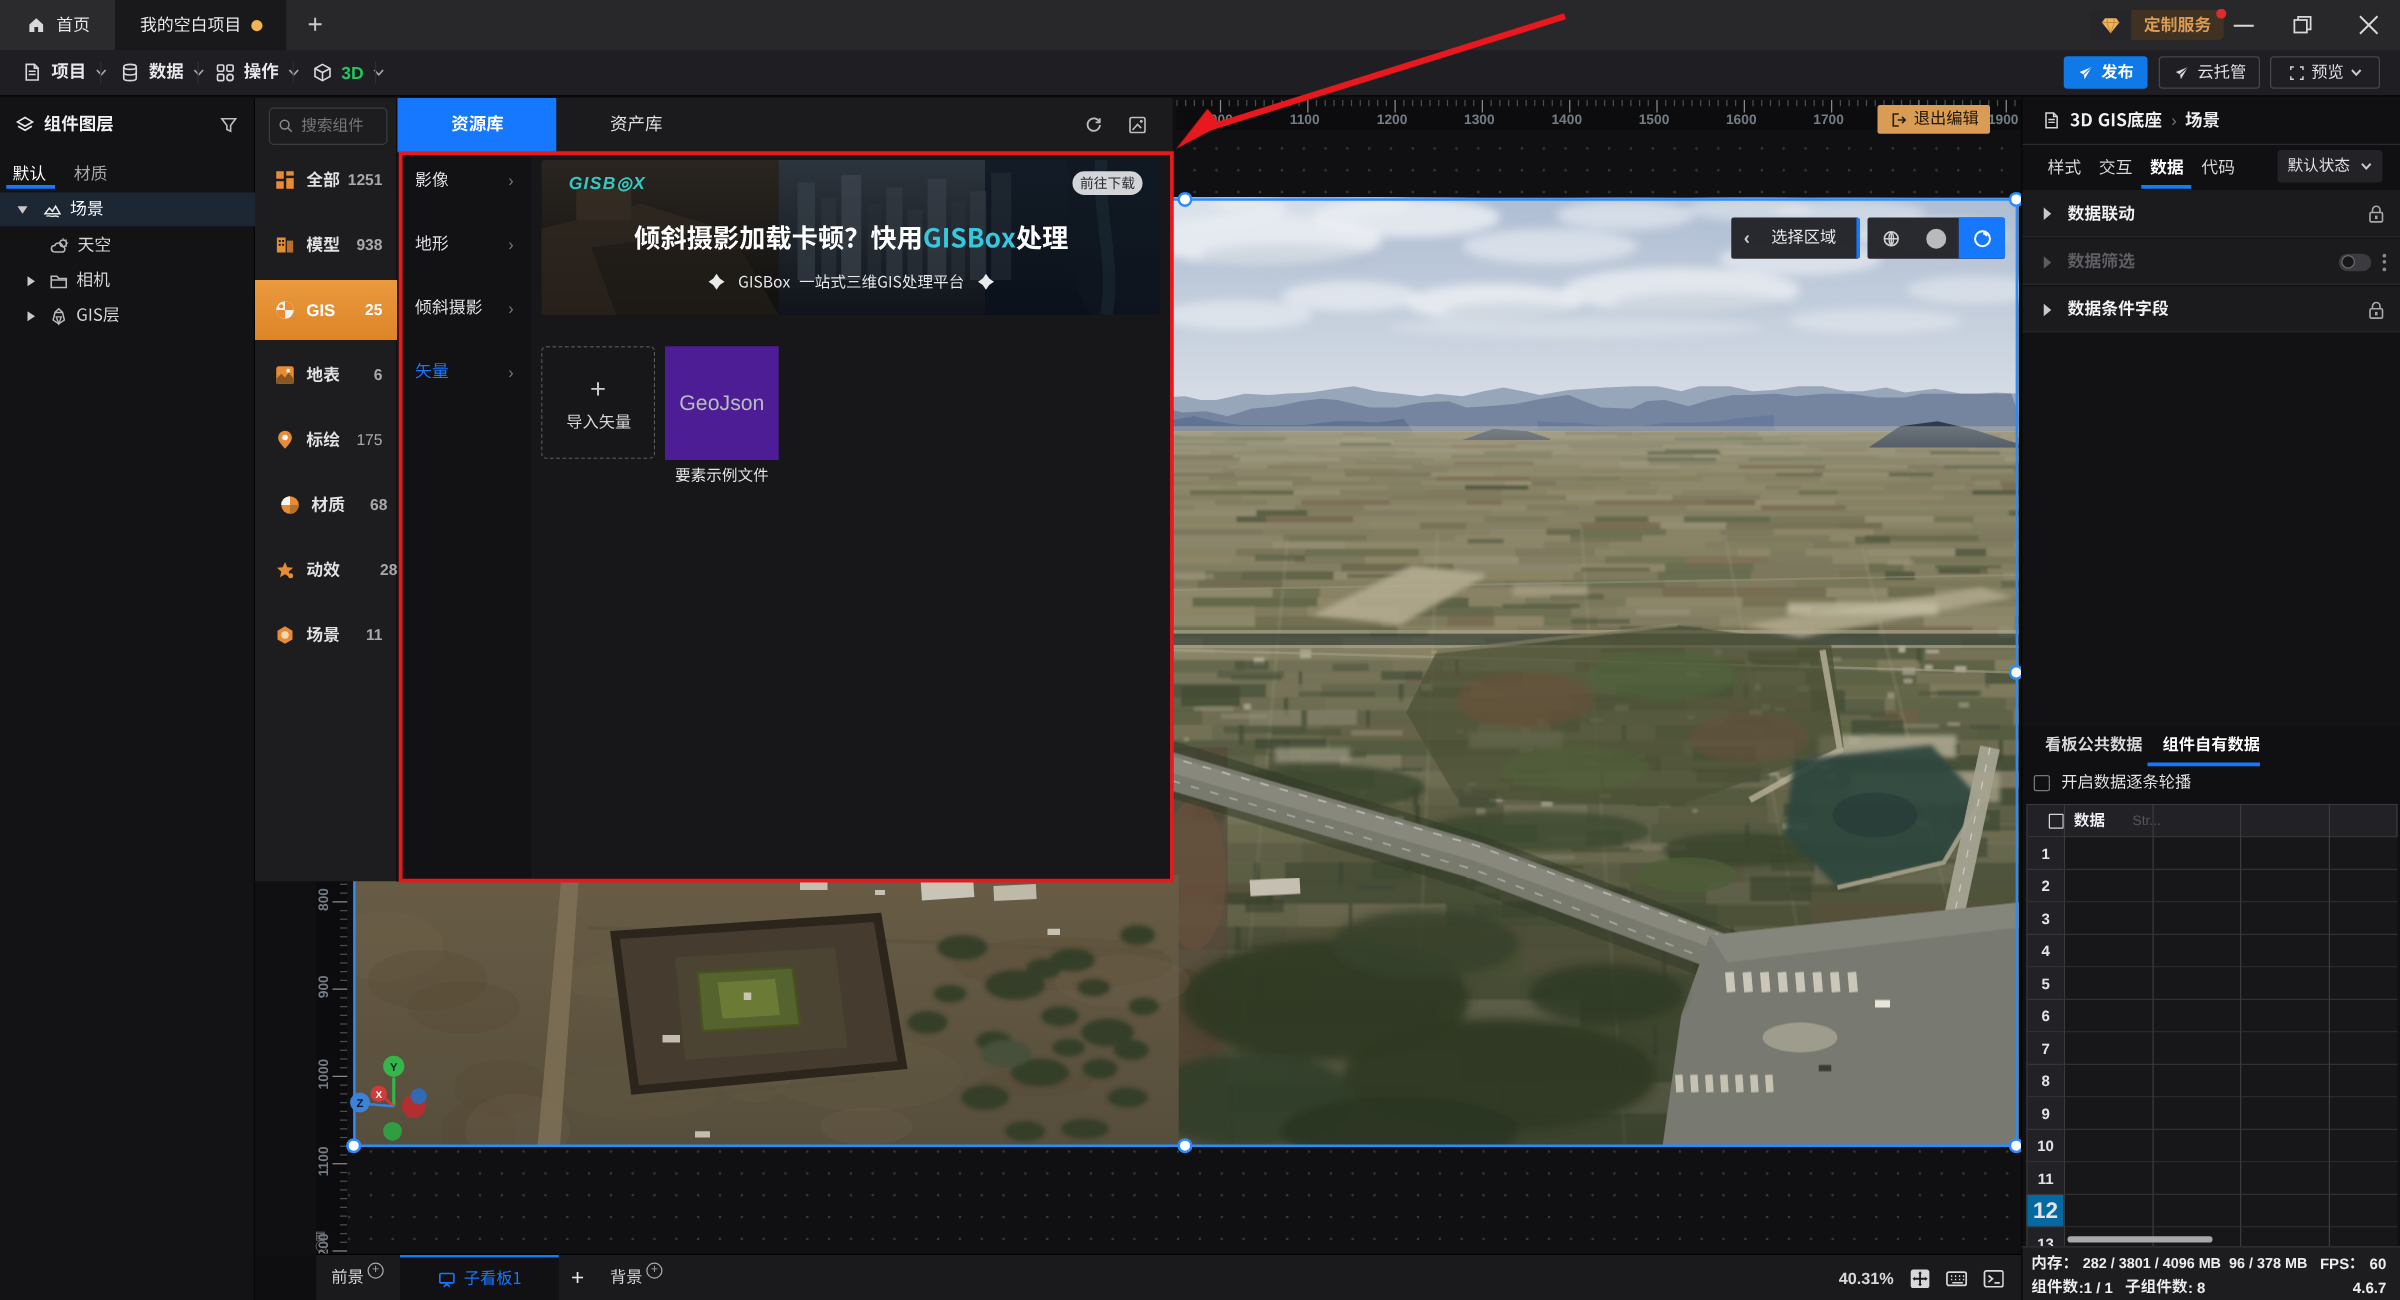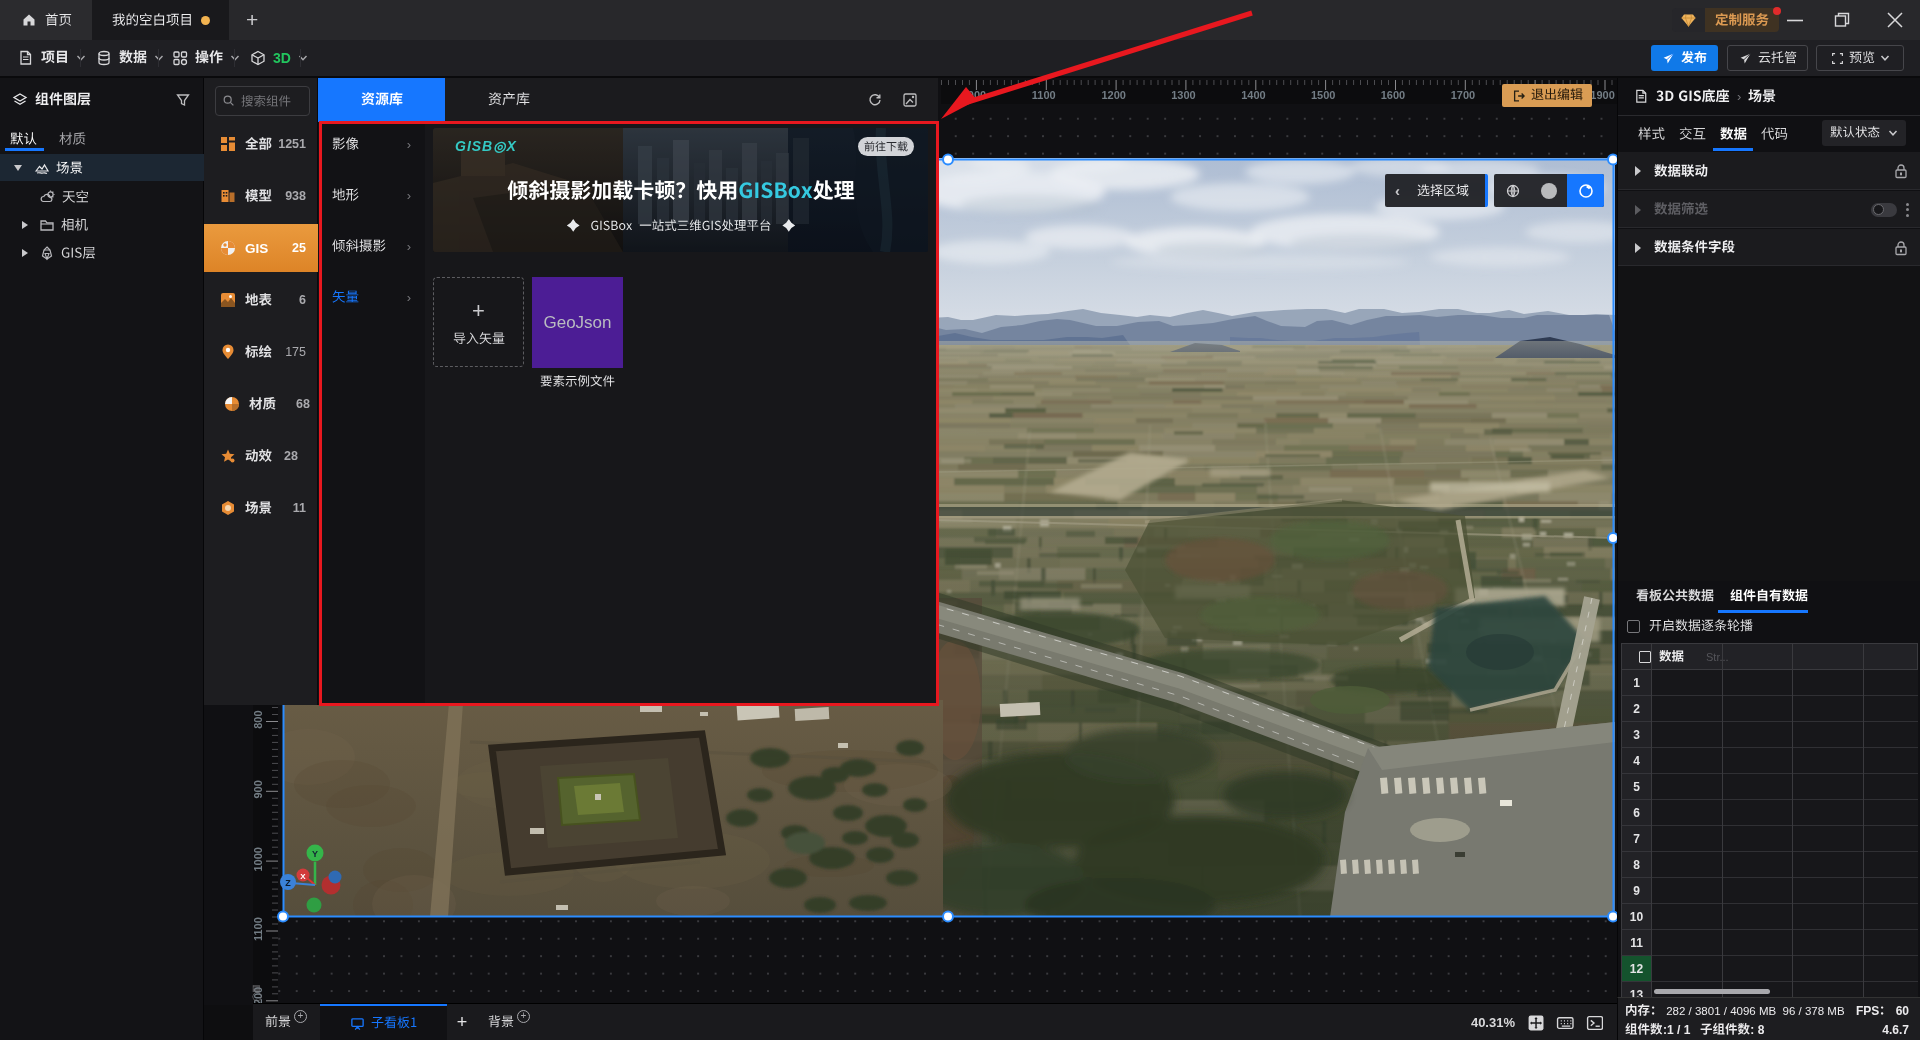--- a/index.html
+++ b/index.html
@@ -1735,21 +1735,21 @@
       <span style="margin-left:9px" class="row">
         <svg width="27" height="17" style="vertical-align:middle;">
           <g fill="#e2e2e4" transform="translate(0 12.6) scale(0.01350 -0.01350)">
             <use href="#q38" xlink:href="#q38" x="0"></use>
             <use href="#q39" xlink:href="#q39" x="1000"></use>
           </g>
         </svg>
       </span>
       <span style="margin-left:auto;color:#a9a9ad;font-size:12.5px;font-weight:bold">68</span>
     </div>
-    <div class="row a" style="left:0px;top:354px;width:114px;height:48px;padding:0 20px 0 16px">
+    <div class="row a" style="left:0px;top:354px;width:114px;height:48px;padding:0 0 0 16px">
       <svg width="16" height="16" viewBox="0 0 16 16" style="">
         <path d="M8 1.5 L9.8 5.8 14.5 6.2 11 9.2 12 13.8 8 11.4 4 13.8 5 9.2 1.5 6.2 6.2 5.8 Z" fill="#e78c35"></path>
         <circle cx="12.5" cy="12.5" r="2" fill="#e78c35"></circle>
       </svg>
       <span style="margin-left:9px" class="row">
         <svg width="27" height="17" style="vertical-align:middle;">
           <g fill="#e2e2e4" transform="translate(0 12.6) scale(0.01350 -0.01350)">
             <use href="#q40" xlink:href="#q40" x="0"></use>
             <use href="#q41" xlink:href="#q41" x="1000"></use>
           </g>
@@ -2167,41 +2167,41 @@
       <div class="a" style="left:0;top:183px;width:30px;height:26px;background:#222226;border-left:1px solid #3a3a3e;border-bottom:1px solid #35353a;color:#e4e4e6;font-size:12px;font-weight:bold;display:flex;align-items:center;justify-content:center">7</div>
       <div class="a" style="left:30px;top:183px;width:267px;height:26px;background:#17171a;border-bottom:1px solid #303034"></div>
       <div class="a" style="left:0;top:209px;width:30px;height:26px;background:#222226;border-left:1px solid #3a3a3e;border-bottom:1px solid #35353a;color:#e4e4e6;font-size:12px;font-weight:bold;display:flex;align-items:center;justify-content:center">8</div>
       <div class="a" style="left:30px;top:209px;width:267px;height:26px;background:#17171a;border-bottom:1px solid #303034"></div>
       <div class="a" style="left:0;top:235px;width:30px;height:26px;background:#222226;border-left:1px solid #3a3a3e;border-bottom:1px solid #35353a;color:#e4e4e6;font-size:12px;font-weight:bold;display:flex;align-items:center;justify-content:center">9</div>
       <div class="a" style="left:30px;top:235px;width:267px;height:26px;background:#17171a;border-bottom:1px solid #303034"></div>
       <div class="a" style="left:0;top:261px;width:30px;height:26px;background:#222226;border-left:1px solid #3a3a3e;border-bottom:1px solid #35353a;color:#e4e4e6;font-size:12px;font-weight:bold;display:flex;align-items:center;justify-content:center">10</div>
       <div class="a" style="left:30px;top:261px;width:267px;height:26px;background:#17171a;border-bottom:1px solid #303034"></div>
       <div class="a" style="left:0;top:287px;width:30px;height:26px;background:#222226;border-left:1px solid #3a3a3e;border-bottom:1px solid #35353a;color:#e4e4e6;font-size:12px;font-weight:bold;display:flex;align-items:center;justify-content:center">11</div>
       <div class="a" style="left:30px;top:287px;width:267px;height:26px;background:#17171a;border-bottom:1px solid #303034"></div>
-      <div class="a" style="left:0;top:313px;width:30px;height:26px;background:#14532d;border-left:1px solid #3a3a3e;border-bottom:1px solid #35353a;color:#e4e4e6;font-size:12px;font-weight:bold;display:flex;align-items:center;justify-content:center">12</div>
+      <div class="a" style="left:0;top:313px;width:30px;height:26px;background:#0369a1;border-left:1px solid #3a3a3e;border-bottom:1px solid #35353a;color:#e4e4e6;font-size:18px;font-weight:bold;display:flex;align-items:center;justify-content:center">12</div>
       <div class="a" style="left:30px;top:313px;width:267px;height:26px;background:#17171a;border-bottom:1px solid #303034"></div>
       <div class="a" style="left:0;top:339px;width:30px;height:26px;background:#222226;border-left:1px solid #3a3a3e;border-bottom:1px solid #35353a;color:#e4e4e6;font-size:12px;font-weight:bold;display:flex;align-items:center;justify-content:center">13</div>
       <div class="a" style="left:30px;top:339px;width:267px;height:26px;background:#17171a;border-bottom:1px solid #303034"></div>
       <div class="a" style="left:30px;top:0;width:1px;height:354px;background:#3a3a3e"></div>
       <div class="a" style="left:101px;top:0;width:1px;height:354px;background:#3a3a3e"></div>
       <div class="a" style="left:171px;top:0;width:1px;height:354px;background:#3a3a3e"></div>
       <div class="a" style="left:242px;top:0;width:1px;height:354px;background:#3a3a3e"></div>
     </div>
     <div class="a" style="left:36px;top:911px;width:116px;height:5px;background:#a8a8ac;border-radius:2.5px"></div>
   </div>
 <div class="a" style="left:1617px;top:997px;width:303px;height:43px;background:#1d1d20;border-top:1px solid #333;border-left:1px solid #060608">
     <div class="row" style="height:22px;padding:3px 11px 0 7px;white-space:nowrap">
       <svg width="38" height="16" style="vertical-align:middle;">
         <g fill="#ecebed" transform="translate(0 11.6) scale(0.01250 -0.01250)">
           <use href="#q134" xlink:href="#q134" x="0"></use>
           <use href="#q135" xlink:href="#q135" x="1000"></use>
           <use href="#q136" xlink:href="#q136" x="2000"></use>
         </g>
       </svg>
-      <span style="color:#ecebed;font-size:11.5px;font-weight:normal">&nbsp;282 / 3801 / 4096 MB&nbsp;&nbsp;96 / 378 MB</span>
+      <span style="color:#ecebed;font-size:11.5px;font-weight:bold">&nbsp;282 / 3801 / 4096 MB&nbsp;&nbsp;96 / 378 MB</span>
       <span style="margin-left:auto" class="row">
         <span style="color:#ecebed;font-size:12px;font-weight:bold">FPS</span>
         <svg width="13" height="16" style="vertical-align:middle;">
           <g fill="#ecebed" transform="translate(0 11.6) scale(0.01250 -0.01250)">
             <use href="#q136" xlink:href="#q136" x="0"></use>
           </g>
         </svg>
         <span style="color:#ecebed;font-size:12px;font-weight:bold">&nbsp;60</span>
       </span>
     </div>

